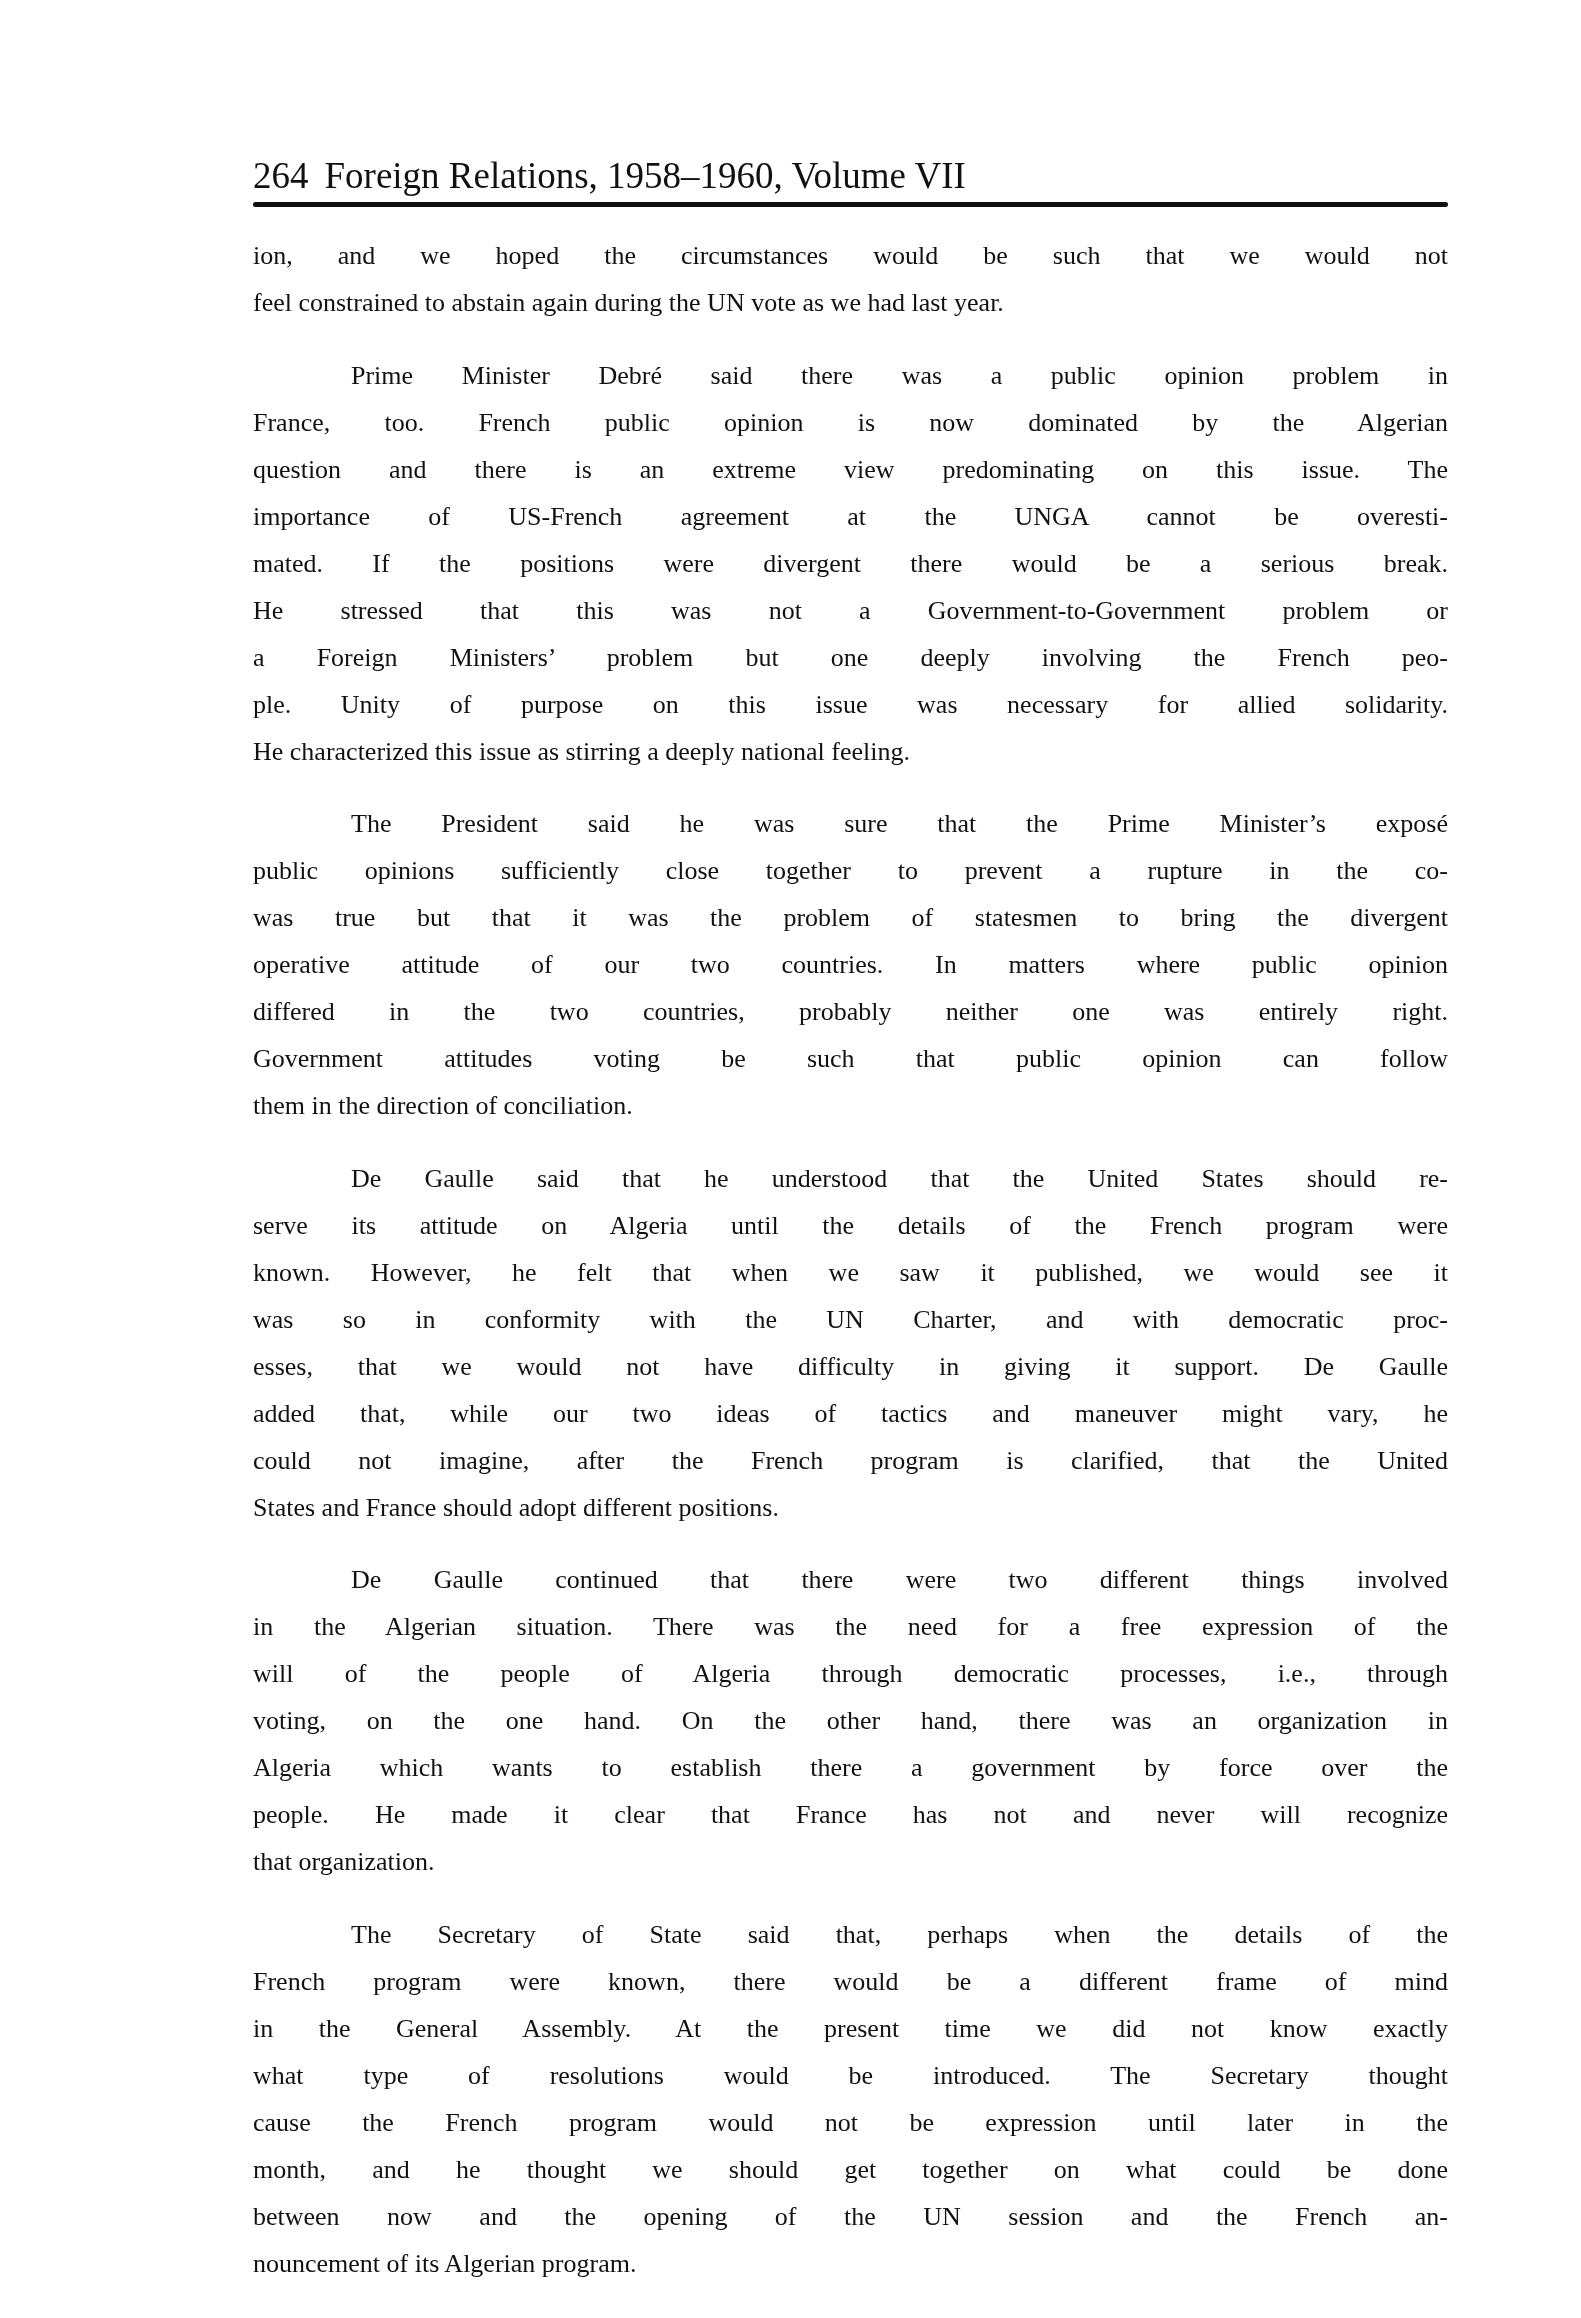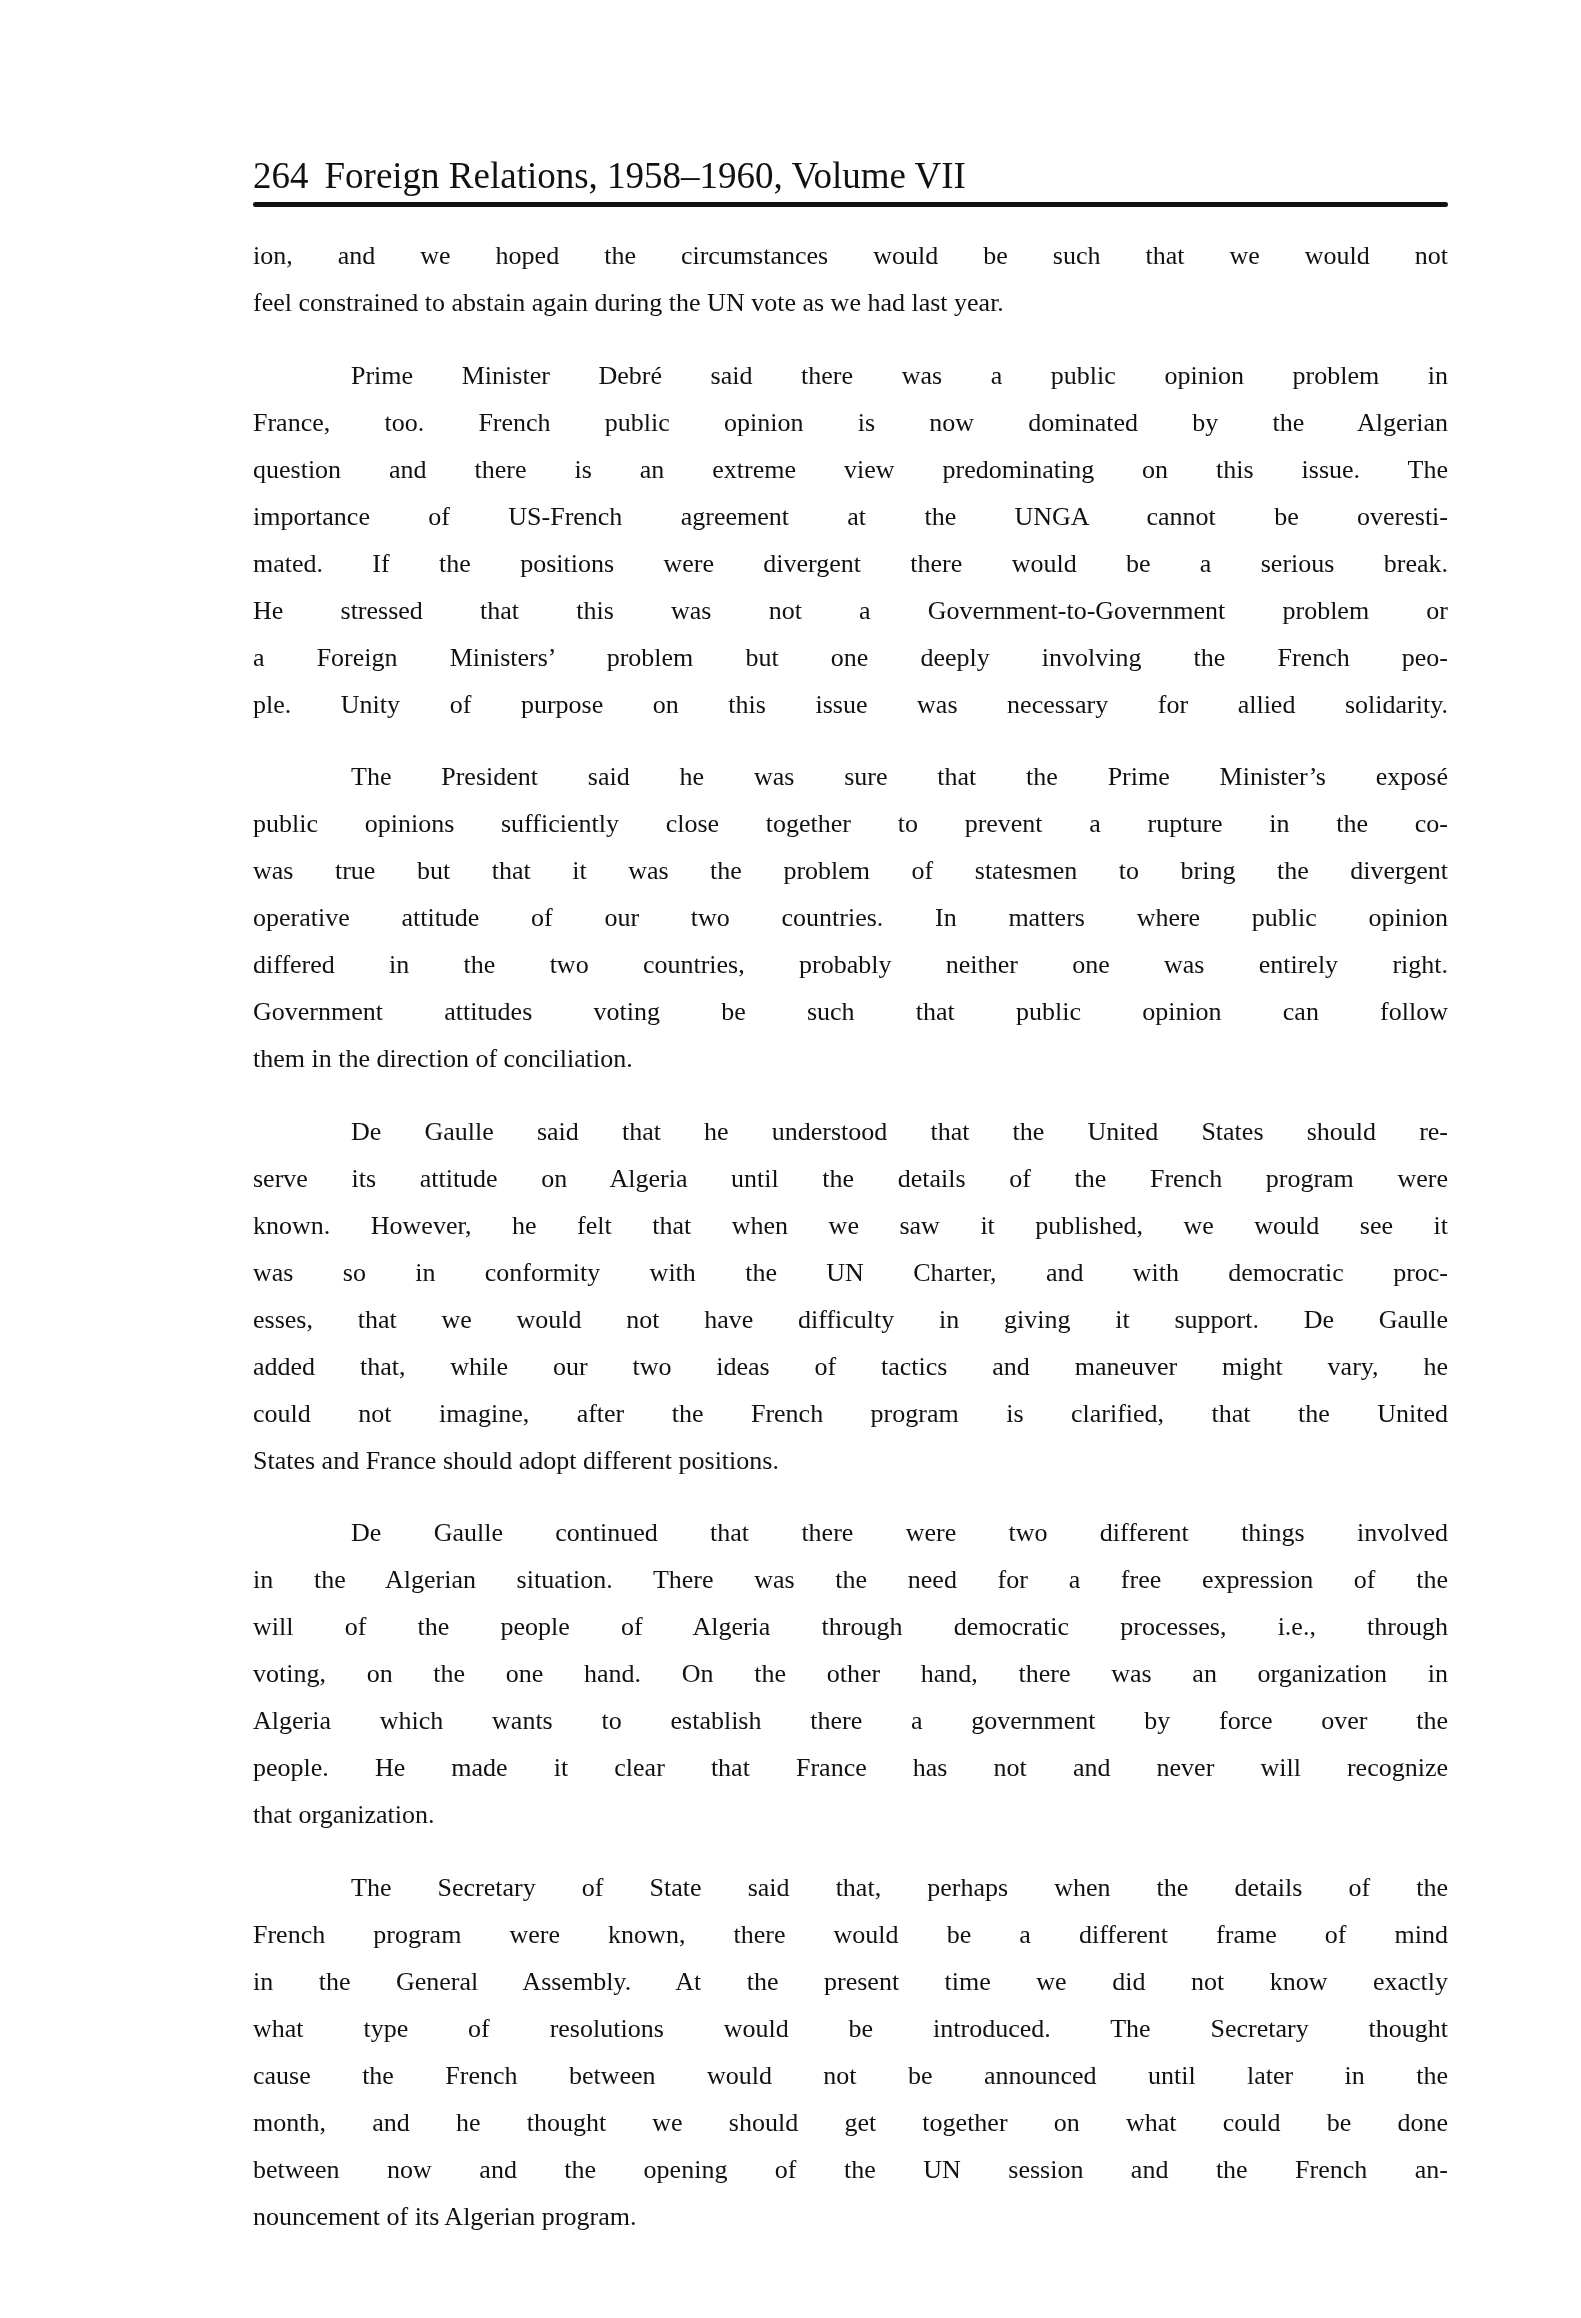--- a/index.html
+++ b/index.html
@@ -32,20 +32,21 @@
     </div>
     <div class="para">
       <span class="line first">Prime Minister Debré said there was a public opinion problem in</span>
       <span class="line">France, too. French public opinion is now dominated by the Algerian</span>
       <span class="line">question and there is an extreme view predominating on this issue. The</span>
       <span class="line">importance of US-French agreement at the UNGA cannot be overesti-</span>
       <span class="line">mated. If the positions were divergent there would be a serious break.</span>
       <span class="line">He stressed that this was not a Government-to-Government problem or</span>
       <span class="line">a Foreign Ministers’ problem but one deeply involving the French peo-</span>
       <span class="line">ple. Unity of purpose on this issue was necessary for allied solidarity.</span>
+      <span class="line last">He characterized this issue as stirring a deeply national feeling.</span>
     </div>
     <div class="para">
       <span class="line first">The President said he was sure that the Prime Minister’s exposé</span>
       <span class="line">public opinions sufficiently close together to prevent a rupture in the co-</span>
       <span class="line">was true but that it was the problem of statesmen to bring the divergent</span>
       <span class="line">operative attitude of our two countries. In matters where public opinion</span>
       <span class="line">differed in the two countries, probably neither one was entirely right.</span>
       <span class="line">Government attitudes voting be such that public opinion can follow</span>
       <span class="line last">them in the direction of conciliation.</span>
     </div>
@@ -66,19 +67,19 @@
       <span class="line">voting, on the one hand. On the other hand, there was an organization in</span>
       <span class="line">Algeria which wants to establish there a government by force over the</span>
       <span class="line">people. He made it clear that France has not and never will recognize</span>
       <span class="line last">that organization.</span>
     </div>
     <div class="para">
       <span class="line first">The Secretary of State said that, perhaps when the details of the</span>
       <span class="line">French program were known, there would be a different frame of mind</span>
       <span class="line">in the General Assembly. At the present time we did not know exactly</span>
       <span class="line">what type of resolutions would be introduced. The Secretary thought</span>
-      <span class="line">cause the French between would not be announced until later in the</span>
+      <span class="line">cause the French program would not be expression until later in the</span>
       <span class="line">month, and he thought we should get together on what could be done</span>
       <span class="line">between now and the opening of the UN session and the French an-</span>
       <span class="line last">nouncement of its Algerian program.</span>
     </div>
   </div>
 
 
 </body></html>

